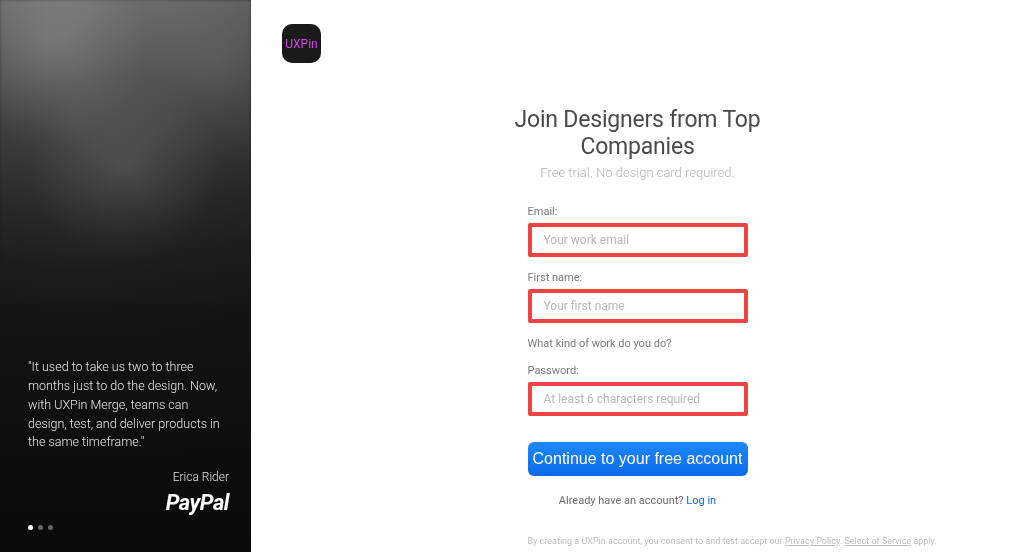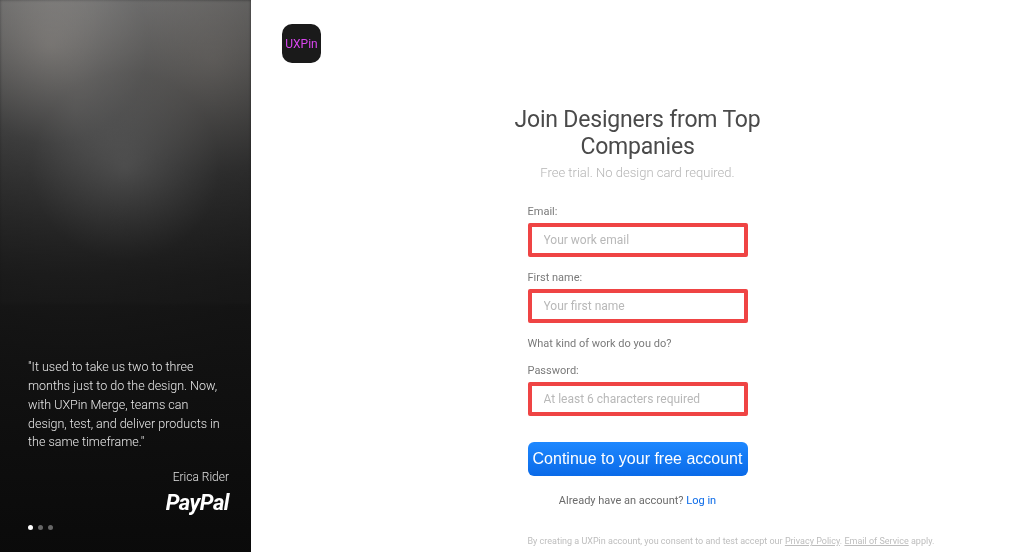--- a/index.html
+++ b/index.html
@@ -245,18 +245,18 @@
         <input class="input" type="password" placeholder="At least 6 characters required" style="">
       </div>
 
       <button class="btn-primary">Continue to your free account</button>
 
       <div class="already">
         <span>Already have an account? </span><a href="#">Log in</a>
       </div>
 
       <div class="legal">
-        <span>By creating a UXPin account, you consent to and test accept our </span><a href="#">Privacy Policy</a><span>. </span><a href="#">Email of Service</a><span> apply.</span>
+        <span>By creating a UXPin account, you consent to and test accept our </span><a href="#">Privacy Policy</a><span>. </span><a href="#">Select of Service</a><span> apply.</span>
       </div>
 
     </div>
   </div>
 </div>
 
 </body></html>

